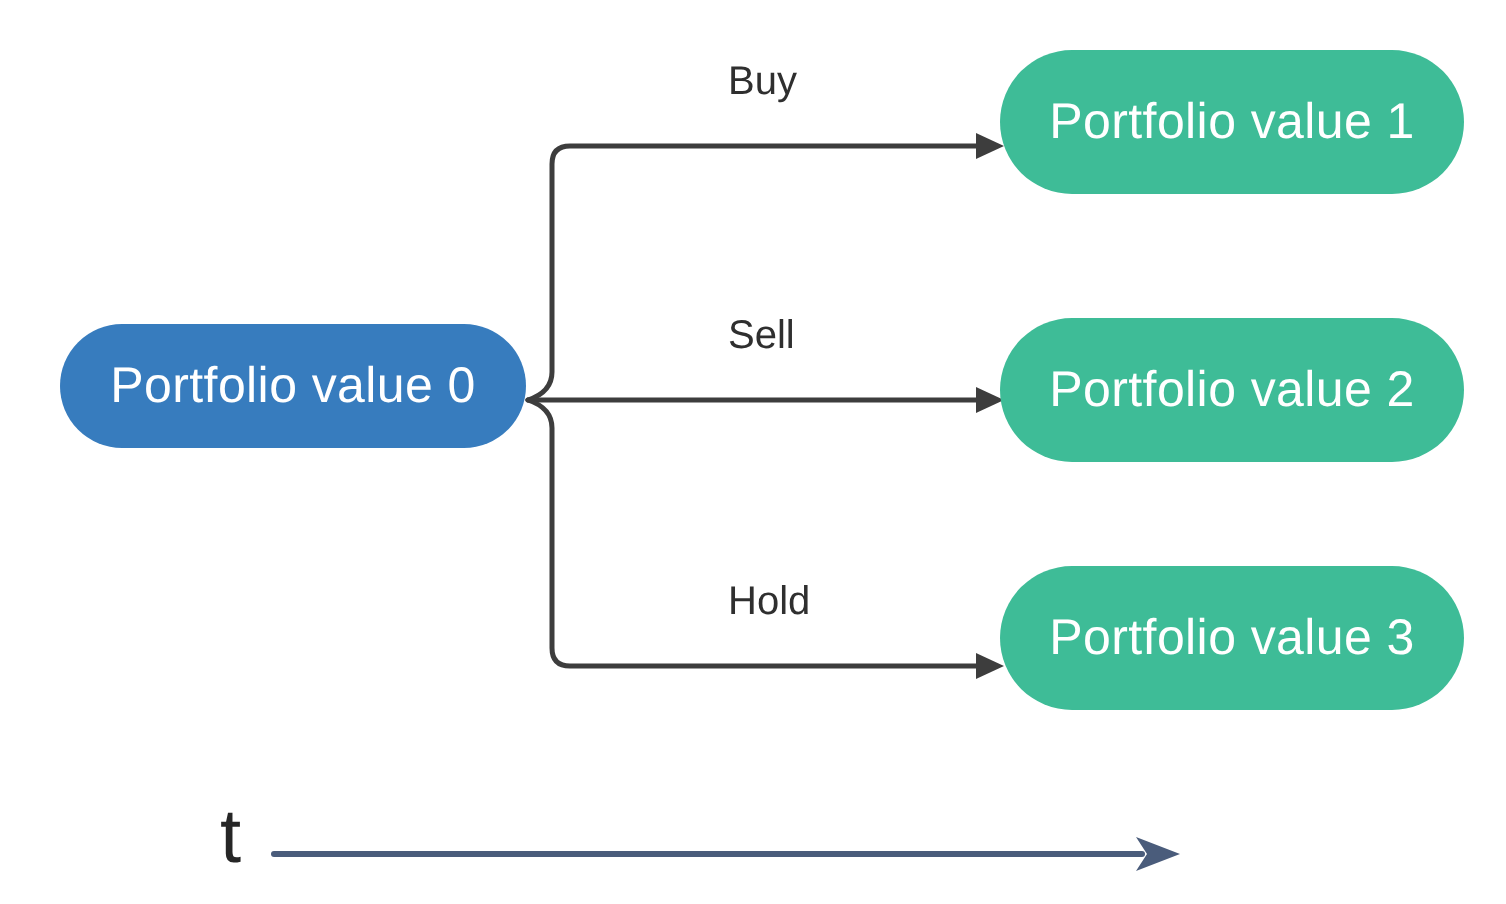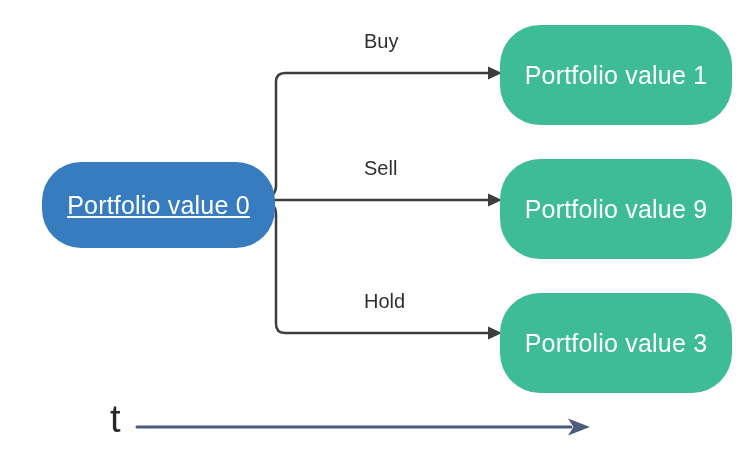--- a/index.html
+++ b/index.html
@@ -50,35 +50,34 @@
     position: absolute;
     display: flex;
     align-items: center;
     justify-content: center;
     color: var(--node-text);
     font-size: 25px;
     letter-spacing: 0.2px;
     text-align: center;
   }
   .node-start {
-    left: 42px; top: 162px;
-    width: 233px; height: 86px;
+    left: 30px; top: 162px;
+    width: 233px; height: 62px;
     background: var(--node-start);
     border-radius: 39px;
-    text-decoration: underline;
   }
   .node-outcome {
     left: 500px;
-    width: 232px; height: 100px;
+    width: 232px; height: 72px;
     background: var(--node-outcome);
     border-radius: 40px;
   }
   .node-outcome-1 { top: 25px; }
   .node-outcome-2 { top: 159px; }
-  .node-outcome-3 { top: 293px; }
+  .node-outcome-3 { top: 283px; }
 
   .edge-label {
     position: absolute;
     left: 364px;
     width: 110px;
     font-size: 20px;
     line-height: 1.1;
     color: var(--edge-label);
   }
   .edge-label-buy  { top: 30px; }
@@ -120,21 +119,21 @@
   </div>
 
   <div class="edge-label edge-label-buy">Buy</div>
   <div class="edge-label edge-label-hold">Hold</div>
   <div class="edge-label edge-label-sell">Sell</div>
 
   <div class="node node-outcome node-outcome-1">
     <span>Portfolio value 1</span>
   </div>
   <div class="node node-outcome node-outcome-2">
-    <span>Portfolio value 9</span>
+    <span>Portfolio value 2</span>
   </div>
   <div class="node node-outcome node-outcome-3">
     <span>Portfolio value 3</span>
   </div>
 
   <div class="timeline-label timeline-label-start">t</div>
 
 </div>
 
 </body></html>

